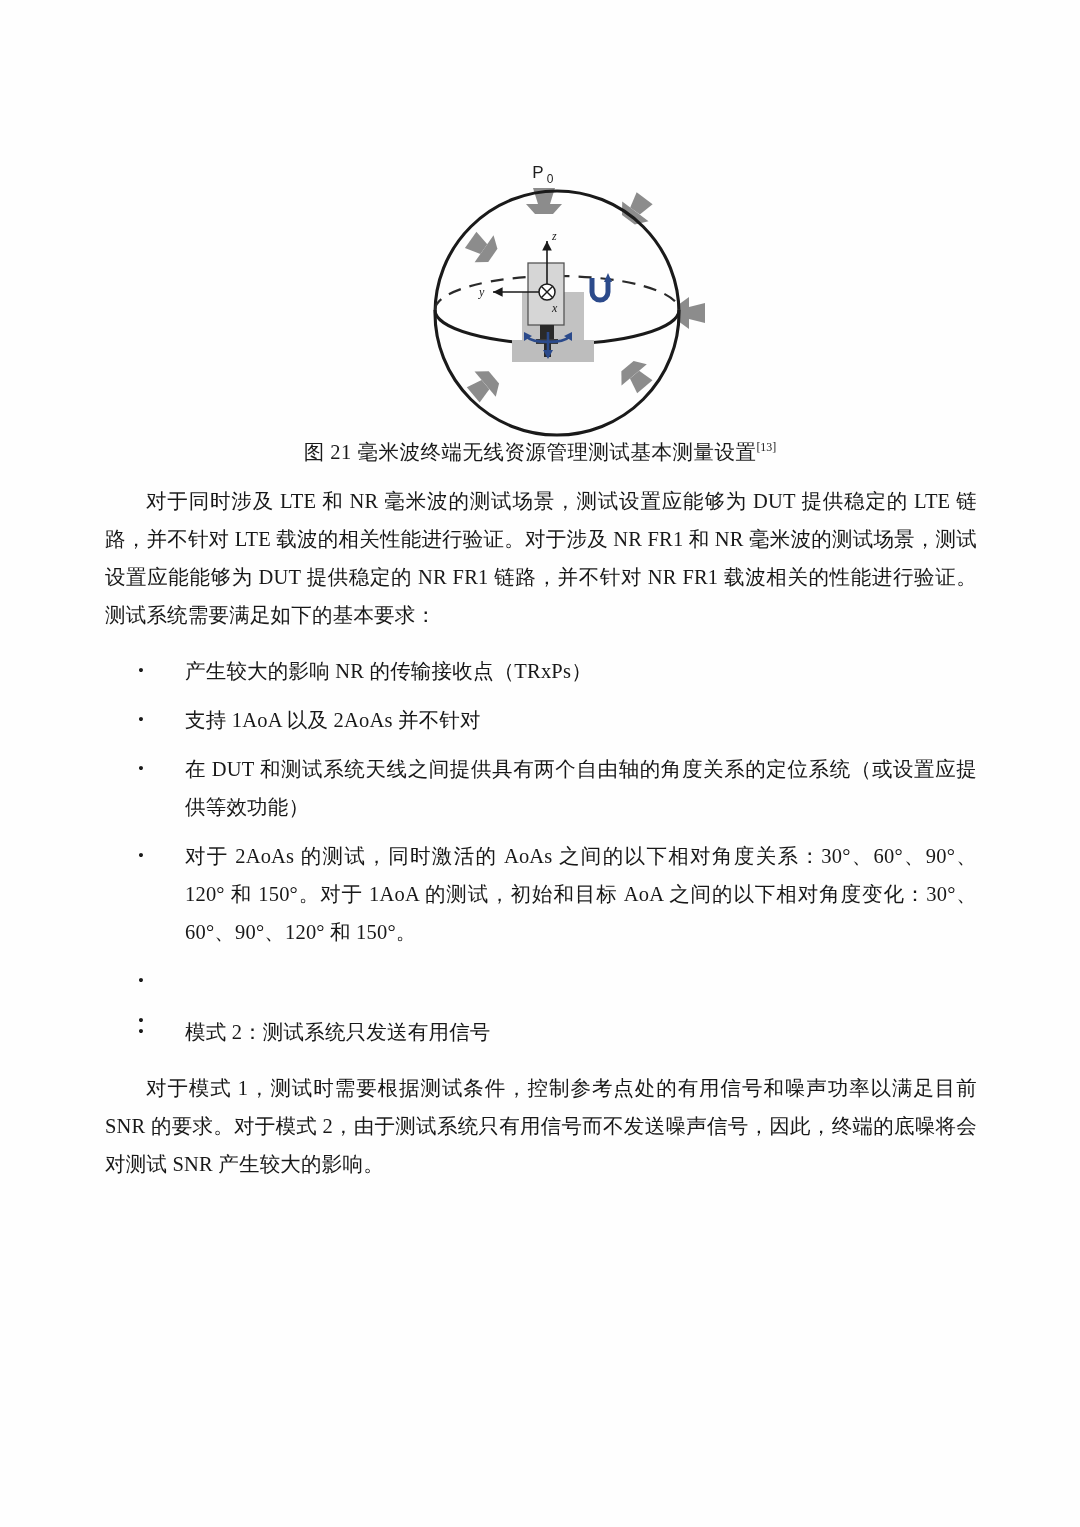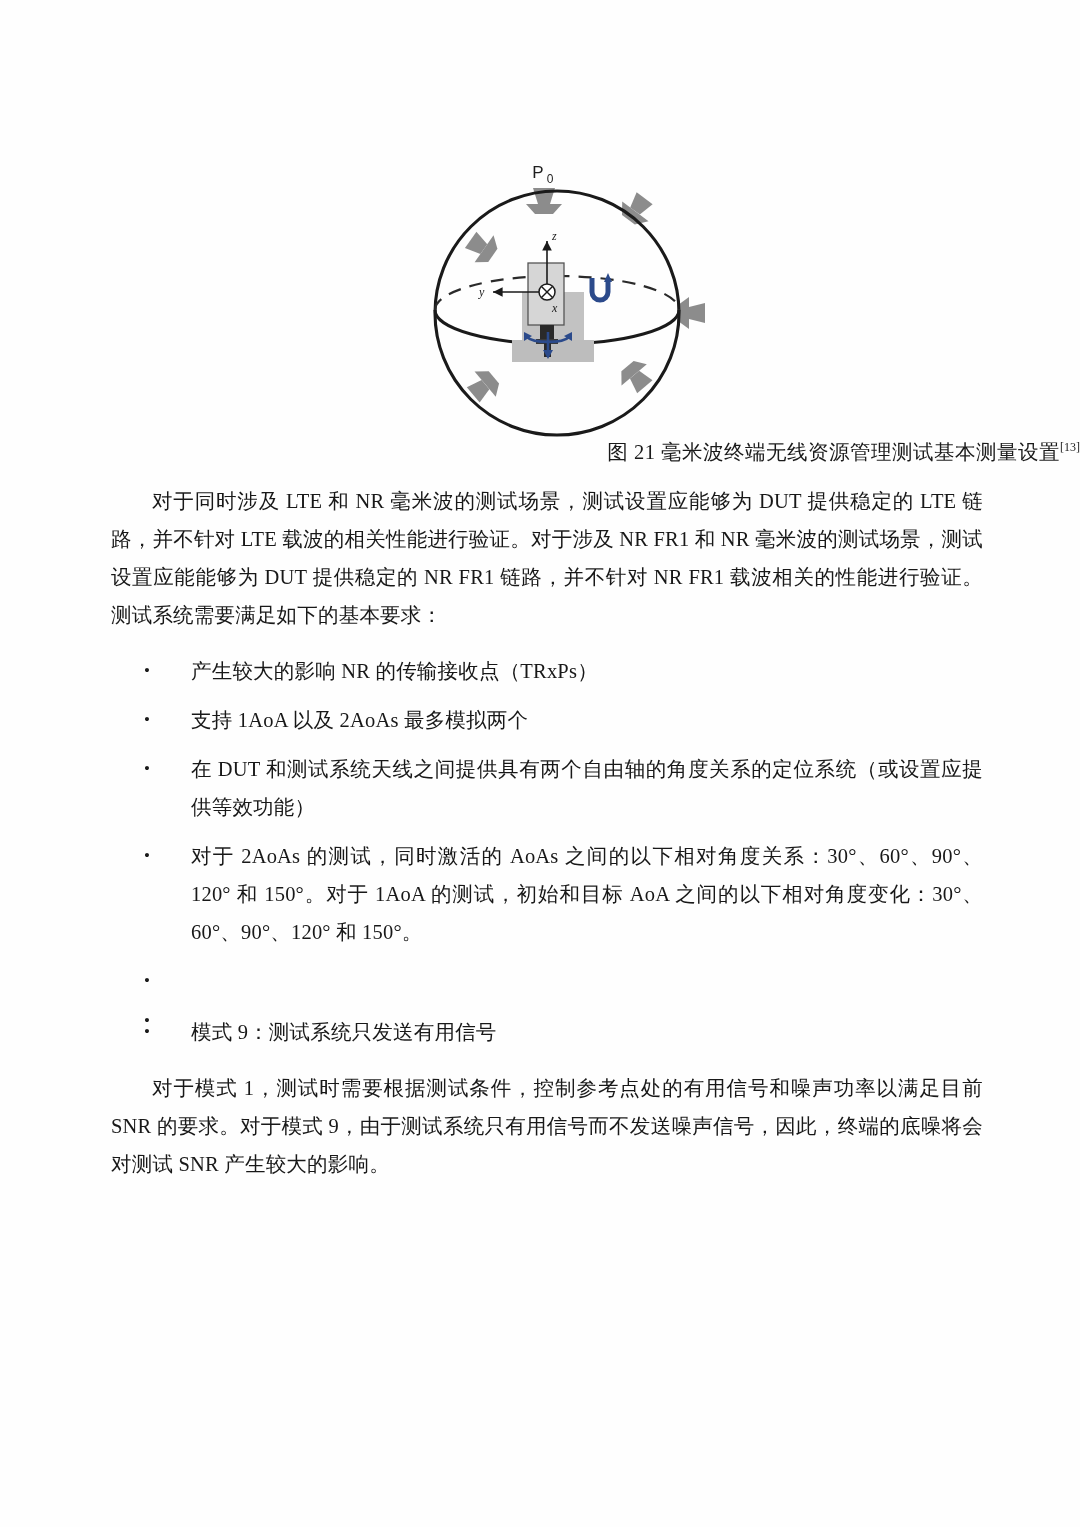--- a/index.html
+++ b/index.html
@@ -35,35 +35,35 @@
     width: 1080px;
     height: 300px;
     display: block;
   }
 
   .figure-caption {
     position: absolute;
     left: 0;
     top: 438px;
     width: 1080px;
-    text-align: right;
+    text-align: center;
     font-size: 20.5px;
     letter-spacing: 0.5px;
     color: #1a1a1a;
   }
   .figure-caption .cap-sup {
     font-size: 12px;
     vertical-align: super;
     letter-spacing: 0;
   }
 
   
   .body-area {
     position: absolute;
-    left: 111px;
+    left: 105px;
     top: 482px;
     width: 872px;
   }
 
   p.para {
     margin: 0 0 0 0;
     font-size: 20.5px;
     line-height: 38px;
     text-align: justify;
     text-justify: inter-ideograph;
@@ -206,21 +206,21 @@
     <div class="gap-md"></div>
 
     <ul class="bullets">
       <li>
         <span class="bullet-dot">•</span>
         <span>产生较大的影响 NR 的传输接收点（TRxPs）</span>
       </li>
       <div class="gap-sm"></div>
       <li>
         <span class="bullet-dot">•</span>
-        <span>支持 1AoA 以及 2AoAs 最多模拟两个</span>
+        <span>支持 1AoA 以及 2AoAs 并不针对</span>
       </li>
       <div class="gap-sm"></div>
       <li>
         <span class="bullet-dot">•</span>
         <span>在 DUT 和测试系统天线之间提供具有两个自由轴的角度关系的定位系统（或设置应提供等效功能）</span>
       </li>
       <div class="gap-sm"></div>
       <li>
         <span class="bullet-dot">•</span>
         <span>对于 2AoAs 的测试，同时激活的 AoAs 之间的以下相对角度关系：30°、60°、90°、120° 和 150°。对于 1AoA 的测试，初始和目标 AoA 之间的以下相对角度变化：30°、60°、90°、120° 和 150°。</span>
@@ -236,22 +236,22 @@
 
     <div class="gap-md"></div>
 
     <ul class="bullets">
       <li>
         <span class="bullet-dot">•</span>
       </li>
       <div class="gap-sm"></div>
       <li>
         <span class="bullet-dot">•</span>
-        <span>模式 9：测试系统只发送有用信号</span>
+        <span>模式 2：测试系统只发送有用信号</span>
       </li>
     </ul>
 
     <div class="gap-md"></div>
 
-    <p class="para">对于模式 1，测试时需要根据测试条件，控制参考点处的有用信号和噪声功率以满足目前 SNR 的要求。对于模式 9，由于测试系统只有用信号而不发送噪声信号，因此，终端的底噪将会对测试 SNR 产生较大的影响。</p>
+    <p class="para">对于模式 1，测试时需要根据测试条件，控制参考点处的有用信号和噪声功率以满足目前 SNR 的要求。对于模式 2，由于测试系统只有用信号而不发送噪声信号，因此，终端的底噪将会对测试 SNR 产生较大的影响。</p>
   </div>
 
 </div>
 
 </body></html>

